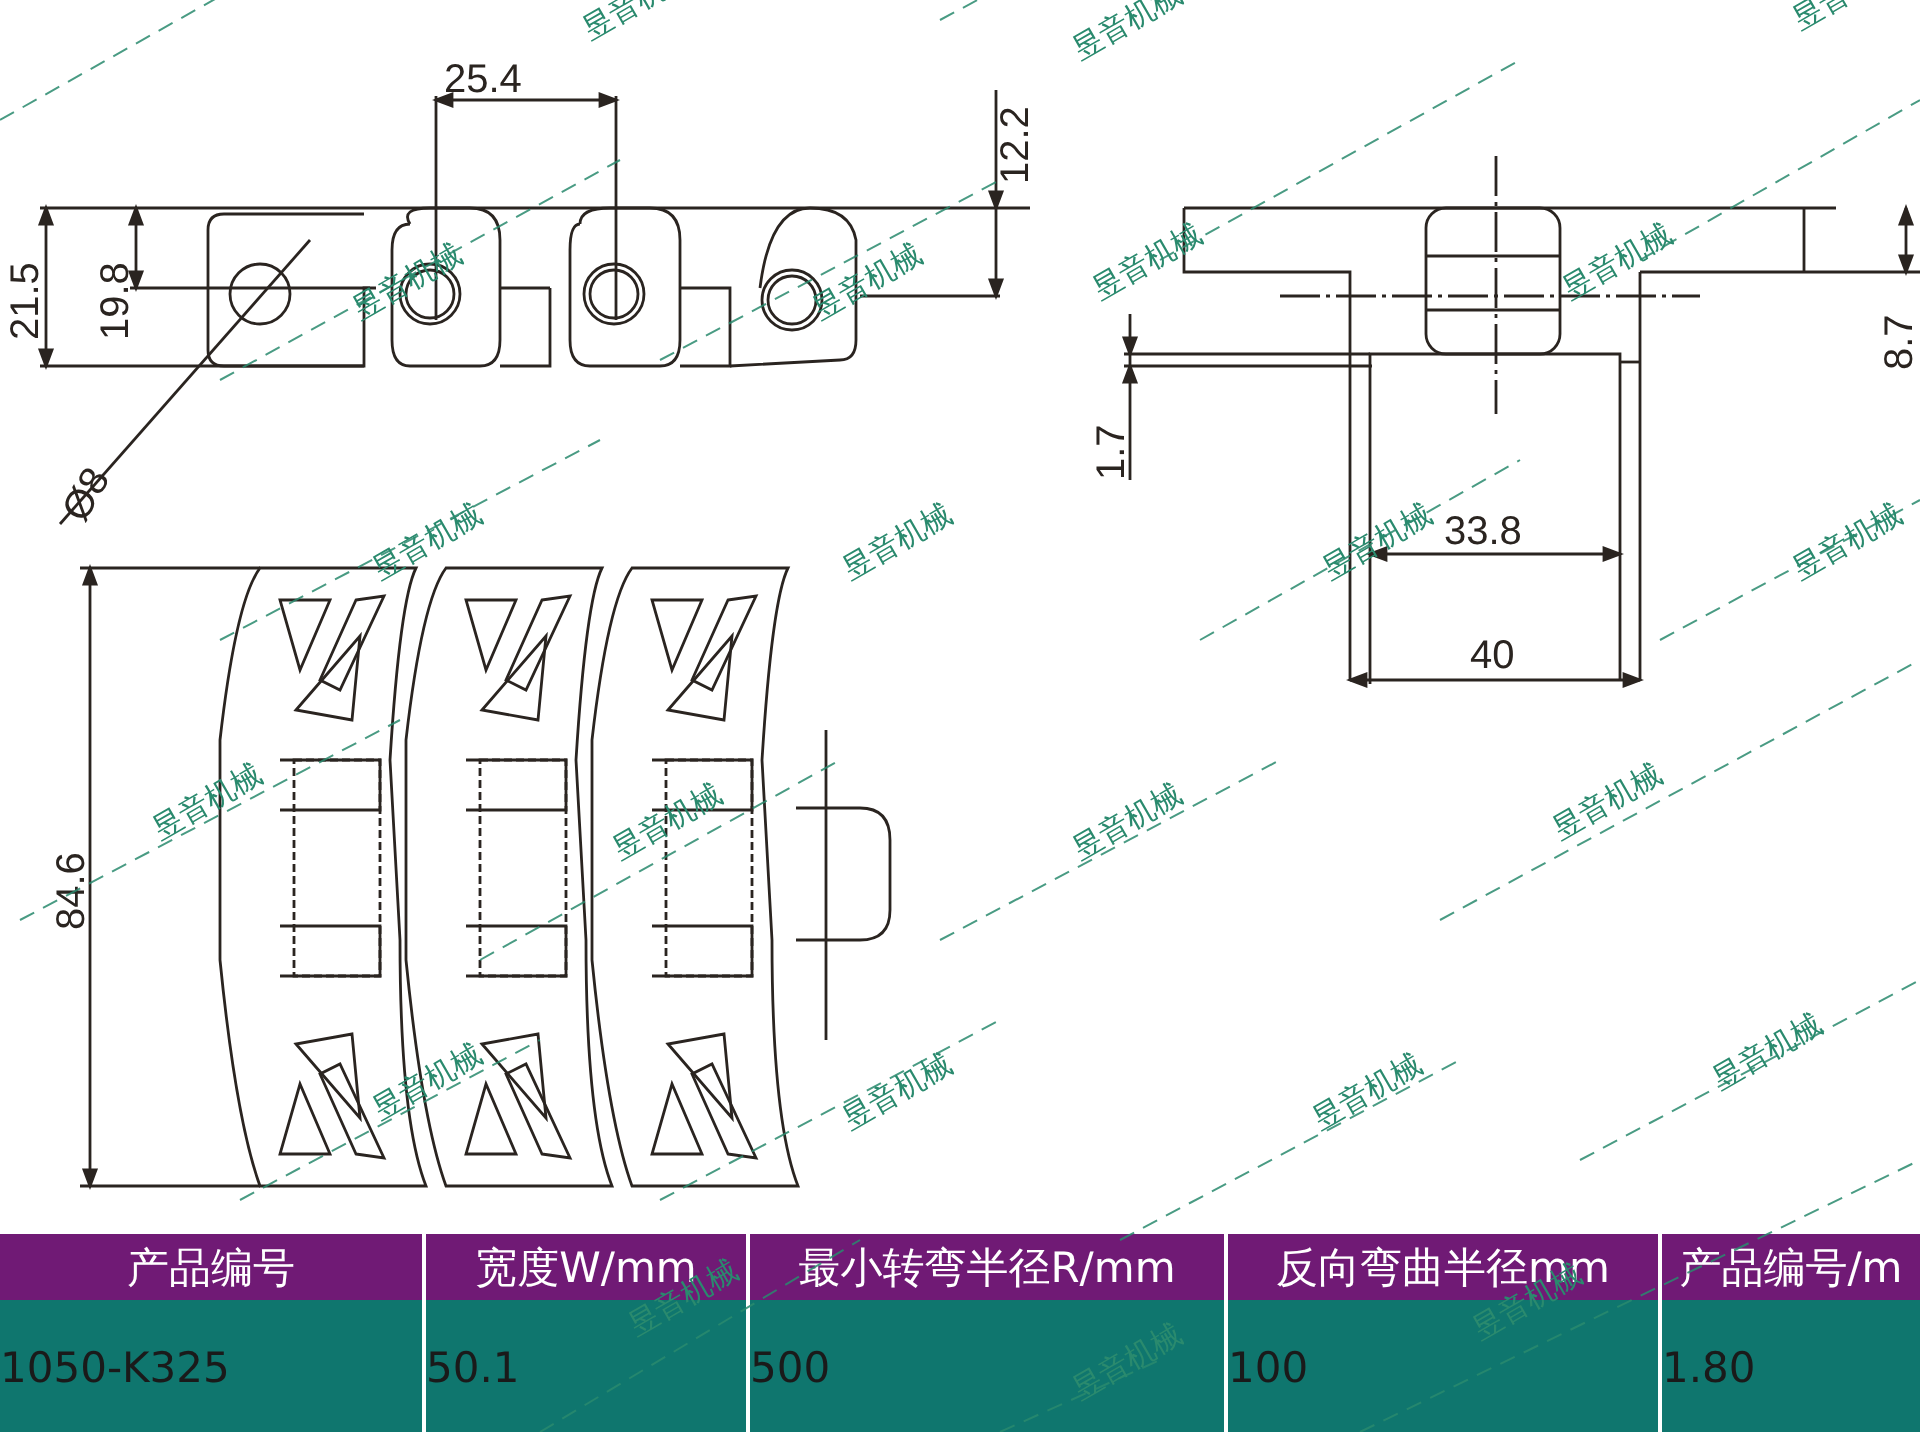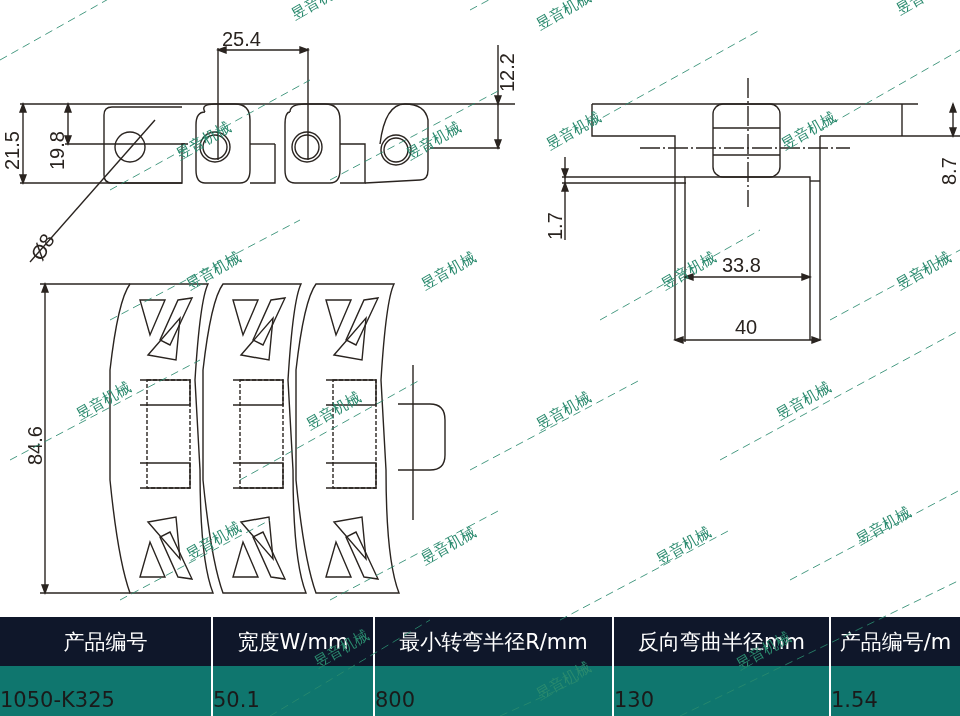--- a/index.html
+++ b/index.html
@@ -1,21 +1,21 @@
 <!DOCTYPE html>
 <html><head>
 <meta charset="utf-8">
 <style>
   html,body{margin:0;padding:0;background:#fff;}
   body{width:960px;height:716px;position:relative;overflow:hidden;font-family:"DejaVu Sans","Liberation Sans",sans-serif;}
   #drawing{position:absolute;left:0;top:0;width:960px;height:616px;}
   .dim{font-family:"Liberation Sans","DejaVu Sans",sans-serif;font-size:20px;fill:#2a2420;}
   .wm{font-family:"DejaVu Sans",sans-serif;font-size:15px;fill:#2a8a6e;}
   #spec-table{position:absolute;left:0;top:617px;width:960px;border-collapse:collapse;table-layout:fixed;}
-  #spec-table th{background:#0f172a;color:#fff;font-weight:normal;font-size:21px;height:49px;border-left:2px solid #fff;padding:0;white-space:nowrap;}
+  #spec-table th{background:#701a75;color:#fff;font-weight:normal;font-size:21px;height:33px;border-left:2px solid #fff;padding:0;white-space:nowrap;}
   #spec-table td{background:#0f766e;color:#1a1a1a;font-size:21px;height:67px;text-align:left;border-left:2px solid #fff;padding:0;}
   #spec-table th:first-child,#spec-table td:first-child{border-left:none;}
   #wm-layer{position:absolute;left:0;top:0;width:960px;height:716px;pointer-events:none;}
 </style>
 </head>
 <body>
 
 <svg id="drawing" viewBox="0 0 960 616" xmlns="http://www.w3.org/2000/svg">
   <g fill="none" stroke="#2a2420" stroke-width="1.4">
 
@@ -145,23 +145,23 @@
       <th>宽度W/mm</th>
       <th>最小转弯半径R/mm</th>
       <th>反向弯曲半径mm</th>
       <th>产品编号/m</th>
     </tr>
   </thead>
   <tbody>
     <tr>
       <td>1050-K325</td>
       <td>50.1</td>
-      <td>800</td>
-      <td>130</td>
-      <td>1.54</td>
+      <td>500</td>
+      <td>100</td>
+      <td>1.80</td>
     </tr>
   </tbody>
 </table>
 
 <svg id="wm-layer" viewBox="0 0 960 716" xmlns="http://www.w3.org/2000/svg">
   <g stroke="#2a8a6e" stroke-width="1" stroke-dasharray="8 5" opacity="0.85">
     <line x1="0" y1="60" x2="160" y2="-30"></line>
     <line x1="110" y1="190" x2="310" y2="80"></line>
     <line x1="330" y1="180" x2="500" y2="90"></line>
     <line x1="470" y1="10" x2="620" y2="-70"></line>

